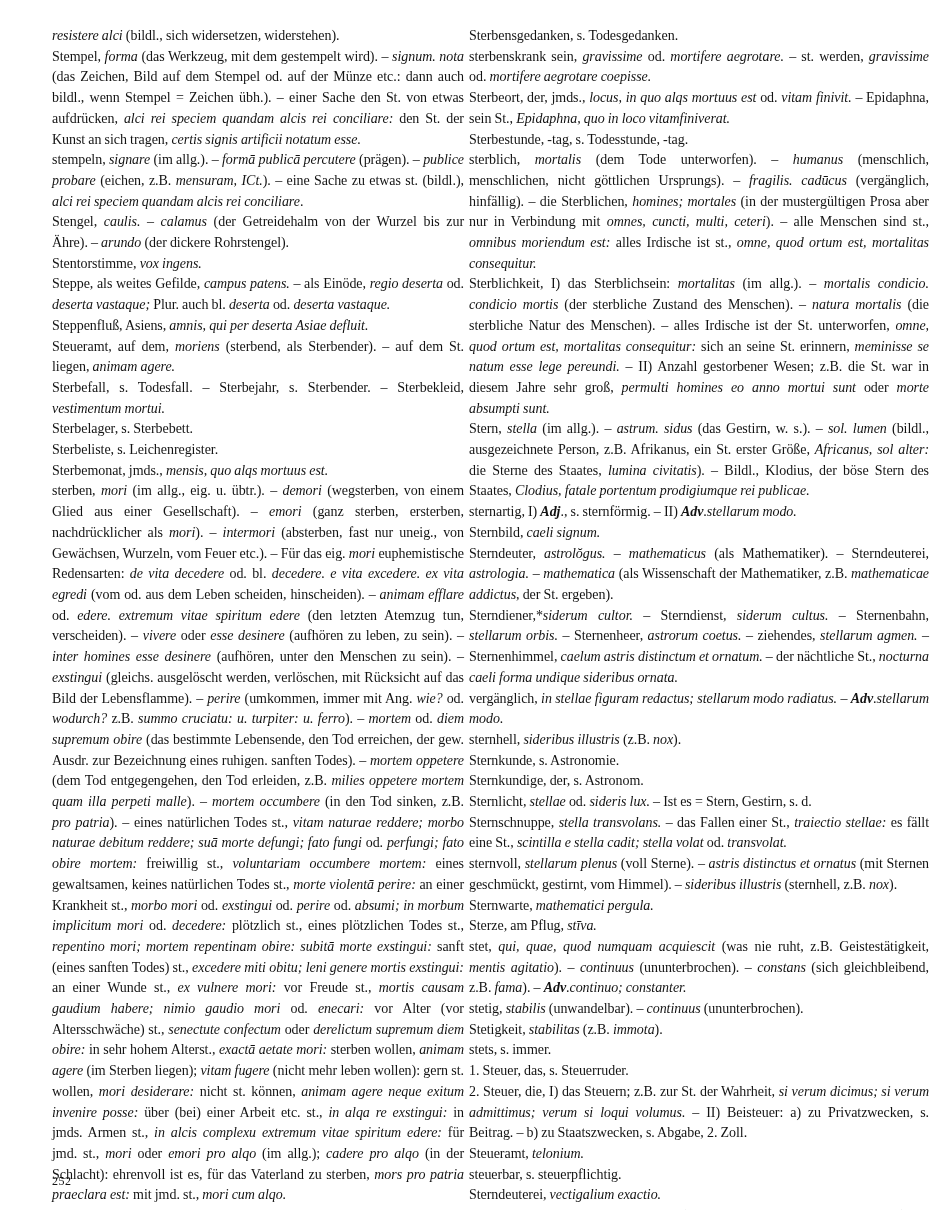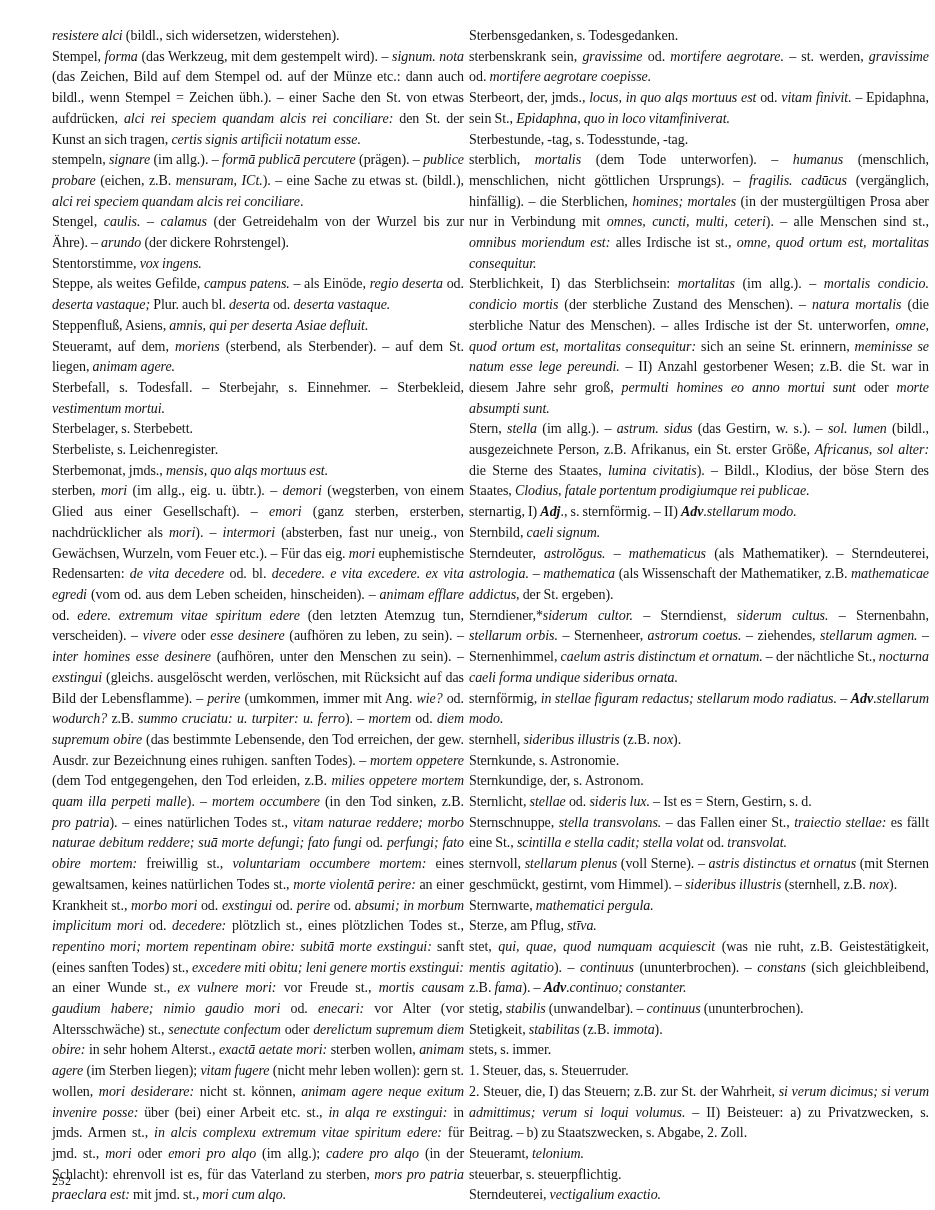--- a/index.html
+++ b/index.html
@@ -41,39 +41,39 @@
 <div class="page">
   <div class="column col-left" id="col-left">
       <p class="entry"><span class="s-i">resistere alci</span><span class="s-r"> (bildl., sich widersetzen, widerstehen).</span></p>
       <p class="entry"><span class="s-b">Stempel</span><span class="s-r">, </span><span class="s-i">forma</span><span class="s-r"> (das Werkzeug, mit dem gestempelt wird). – </span><span class="s-i">signum. nota</span><span class="s-r"> (das Zeichen, Bild auf dem Stempel od. auf der Münze etc.: dann auch bildl., wenn Stempel = Zeichen übh.). – einer Sache den St. von etwas aufdrücken, </span><span class="s-i">alci rei speciem quandam alcis rei conciliare:</span><span class="s-r"> den St. der Kunst an sich tragen, </span><span class="s-i">certis signis artificii notatum esse.</span></p>
       <p class="entry"><span class="s-b">stempeln</span><span class="s-r">, </span><span class="s-i">signare</span><span class="s-r"> (im allg.). – </span><span class="s-i">formā publicā percutere</span><span class="s-r"> (prägen). – </span><span class="s-i">publice probare</span><span class="s-r"> (eichen, z.B. </span><span class="s-i">mensuram, ICt.</span><span class="s-r">). – eine Sache zu etwas st. (bildl.), </span><span class="s-i">alci rei speciem quandam alcis rei conciliare</span><span class="s-r">.</span></p>
       <p class="entry"><span class="s-b">Stengel</span><span class="s-r">, </span><span class="s-i">caulis. – calamus</span><span class="s-r"> (der Getreidehalm von der Wurzel bis zur Ähre). – </span><span class="s-i">arundo</span><span class="s-r"> (der dickere Rohrstengel).</span></p>
       <p class="entry"><span class="s-b">Stentorstimme</span><span class="s-r">, </span><span class="s-i">vox ingens.</span></p>
       <p class="entry"><span class="s-b">Steppe</span><span class="s-r">, als weites Gefilde, </span><span class="s-i">campus patens.</span><span class="s-r"> – als Einöde, </span><span class="s-i">regio deserta</span><span class="s-r"> od. </span><span class="s-i">deserta vastaque;</span><span class="s-r"> Plur. auch bl. </span><span class="s-i">deserta</span><span class="s-r"> od. </span><span class="s-i">deserta vastaque.</span></p>
       <p class="entry"><span class="s-b">Steppenfluß</span><span class="s-r">, Asiens, </span><span class="s-i">amnis, qui per deserta Asiae defluit.</span></p>
       <p class="entry"><span class="s-b">Steueramt</span><span class="s-r">, auf dem, </span><span class="s-i">moriens</span><span class="s-r"> (sterbend, als Sterbender). – auf dem St. liegen, </span><span class="s-i">animam agere.</span></p>
-      <p class="entry"><span class="s-b">Sterbefall</span><span class="s-r">, s. Todesfall. – </span><span class="s-b">Sterbejahr</span><span class="s-r">, s. Einnehmer. – </span><span class="s-b">Sterbekleid</span><span class="s-r">, </span><span class="s-i">vestimentum mortui.</span></p>
+      <p class="entry"><span class="s-b">Sterbefall</span><span class="s-r">, s. Todesfall. – </span><span class="s-b">Sterbejahr</span><span class="s-r">, s. Sterbender. – </span><span class="s-b">Sterbekleid</span><span class="s-r">, </span><span class="s-i">vestimentum mortui.</span></p>
       <p class="entry"><span class="s-b">Sterbelager</span><span class="s-r">, s. Sterbebett.</span></p>
       <p class="entry"><span class="s-b">Sterbeliste</span><span class="s-r">, s. Leichenregister.</span></p>
       <p class="entry"><span class="s-b">Sterbemonat</span><span class="s-r">, jmds., </span><span class="s-i">mensis, quo alqs mortuus est.</span></p>
       <p class="entry"><span class="s-b">sterben</span><span class="s-r">, </span><span class="s-i">mori</span><span class="s-r"> (im allg., eig. u. übtr.). – </span><span class="s-i">demori</span><span class="s-r"> (wegsterben, von einem Glied aus einer Gesellschaft). – </span><span class="s-i">emori</span><span class="s-r"> (ganz sterben, ersterben, nachdrücklicher als </span><span class="s-i">mori</span><span class="s-r">). – </span><span class="s-i">intermori</span><span class="s-r"> (absterben, fast nur uneig., von Gewächsen, Wurzeln, vom Feuer etc.). – Für das eig. </span><span class="s-i">mori</span><span class="s-r"> euphemistische Redensarten: </span><span class="s-i">de vita decedere</span><span class="s-r"> od. bl. </span><span class="s-i">decedere. e vita excedere. ex vita egredi</span><span class="s-r"> (vom od. aus dem Leben scheiden, hinscheiden). – </span><span class="s-i">animam efflare</span><span class="s-r"> od. </span><span class="s-i">edere. extremum vitae spiritum edere</span><span class="s-r"> (den letzten Atemzug tun, verscheiden). – </span><span class="s-i">vivere</span><span class="s-r"> oder </span><span class="s-i">esse desinere</span><span class="s-r"> (aufhören zu leben, zu sein). – </span><span class="s-i">inter homines esse desinere</span><span class="s-r"> (aufhören, unter den Menschen zu sein). – </span><span class="s-i">exstingui</span><span class="s-r"> (gleichs. ausgelöscht werden, verlöschen, mit Rücksicht auf das Bild der Lebensflamme). – </span><span class="s-i">perire</span><span class="s-r"> (umkommen, immer mit Ang. </span><span class="s-i">wie?</span><span class="s-r"> od. </span><span class="s-i">wodurch?</span><span class="s-r"> z.B. </span><span class="s-i">summo cruciatu: u. turpiter: u. ferro</span><span class="s-r">). – </span><span class="s-i">mortem</span><span class="s-r"> od. </span><span class="s-i">diem supremum obire</span><span class="s-r"> (das bestimmte Lebensende, den Tod erreichen, der gew. Ausdr. zur Bezeichnung eines ruhigen. sanften Todes). – </span><span class="s-i">mortem oppetere</span><span class="s-r"> (dem Tod entgegengehen, den Tod erleiden, z.B. </span><span class="s-i">milies oppetere mortem quam illa perpeti malle</span><span class="s-r">). – </span><span class="s-i">mortem occumbere</span><span class="s-r"> (in den Tod sinken, z.B. </span><span class="s-i">pro patria</span><span class="s-r">). – eines natürlichen Todes st., </span><span class="s-i">vitam naturae reddere; morbo naturae debitum reddere; suā morte defungi; fato fungi</span><span class="s-r"> od. </span><span class="s-i">perfungi; fato obire mortem:</span><span class="s-r"> freiwillig st., </span><span class="s-i">voluntariam occumbere mortem:</span><span class="s-r"> eines gewaltsamen, keines natürlichen Todes st., </span><span class="s-i">morte violentā perire:</span><span class="s-r"> an einer Krankheit st., </span><span class="s-i">morbo mori</span><span class="s-r"> od. </span><span class="s-i">exstingui</span><span class="s-r"> od. </span><span class="s-i">perire</span><span class="s-r"> od. </span><span class="s-i">absumi; in morbum implicitum mori</span><span class="s-r"> od. </span><span class="s-i">decedere:</span><span class="s-r"> plötzlich st., eines plötzlichen Todes st., </span><span class="s-i">repentino mori; mortem repentinam obire: subitā morte exstingui:</span><span class="s-r"> sanft (eines sanften Todes) st., </span><span class="s-i">excedere miti obitu; leni genere mortis exstingui:</span><span class="s-r"> an einer Wunde st., </span><span class="s-i">ex vulnere mori:</span><span class="s-r"> vor Freude st., </span><span class="s-i">mortis causam gaudium habere; nimio gaudio mori</span><span class="s-r"> od. </span><span class="s-i">enecari:</span><span class="s-r"> vor Alter (vor Altersschwäche) st., </span><span class="s-i">senectute confectum</span><span class="s-r"> oder </span><span class="s-i">derelictum supremum diem obire:</span><span class="s-r"> in sehr hohem Alterst., </span><span class="s-i">exactā aetate mori:</span><span class="s-r"> sterben wollen, </span><span class="s-i">animam agere</span><span class="s-r"> (im Sterben liegen); </span><span class="s-i">vitam fugere</span><span class="s-r"> (nicht mehr leben wollen): gern st. wollen, </span><span class="s-i">mori desiderare:</span><span class="s-r"> nicht st. können, </span><span class="s-i">animam agere neque exitum invenire posse:</span><span class="s-r"> über (bei) einer Arbeit etc. st., </span><span class="s-i">in alqa re exstingui:</span><span class="s-r"> in jmds. Armen st., </span><span class="s-i">in alcis complexu extremum vitae spiritum edere:</span><span class="s-r"> für jmd. st., </span><span class="s-i">mori</span><span class="s-r"> oder </span><span class="s-i">emori pro alqo</span><span class="s-r"> (im allg.); </span><span class="s-i">cadere pro alqo</span><span class="s-r"> (in der Schlacht): ehrenvoll ist es, für das Vaterland zu sterben, </span><span class="s-i">mors pro patria praeclara est:</span><span class="s-r"> mit jmd. st., </span><span class="s-i">mori cum alqo.</span></p>
     </div>
   <div class="column col-right" id="col-right">
       <p class="entry"><span class="s-b">Sterbensgedanken</span><span class="s-r">, s. Todesgedanken.</span></p>
       <p class="entry"><span class="s-b">sterbenskrank sein</span><span class="s-r">, </span><span class="s-i">gravissime</span><span class="s-r"> od. </span><span class="s-i">mortifere aegrotare.</span><span class="s-r"> – st. werden, </span><span class="s-i">gravissime</span><span class="s-r"> od. </span><span class="s-i">mortifere aegrotare coepisse.</span></p>
       <p class="entry"><span class="s-b">Sterbeort</span><span class="s-r">, der, jmds., </span><span class="s-i">locus, in quo alqs mortuus est</span><span class="s-r"> od. </span><span class="s-i">vitam finivit.</span><span class="s-r"> – Epidaphna, sein St., </span><span class="s-i">Epidaphna, quo in loco vitamfiniverat.</span></p>
       <p class="entry"><span class="s-b">Sterbestunde, -tag</span><span class="s-r">, s. Todesstunde, -tag.</span></p>
       <p class="entry"><span class="s-b">sterblich</span><span class="s-r">, </span><span class="s-i">mortalis</span><span class="s-r"> (dem Tode unterworfen). – </span><span class="s-i">humanus</span><span class="s-r"> (menschlich, menschlichen, nicht göttlichen Ursprungs). – </span><span class="s-i">fragilis. cadūcus</span><span class="s-r"> (vergänglich, hinfällig). – die Sterblichen, </span><span class="s-i">homines; mortales</span><span class="s-r"> (in der mustergültigen Prosa aber nur in Verbindung mit </span><span class="s-i">omnes, cuncti, multi, ceteri</span><span class="s-r">). – alle Menschen sind st., </span><span class="s-i">omnibus moriendum est:</span><span class="s-r"> alles Irdische ist st., </span><span class="s-i">omne, quod ortum est, mortalitas consequitur.</span></p>
       <p class="entry"><span class="s-b">Sterblichkeit</span><span class="s-r">, I) das Sterblichsein: </span><span class="s-i">mortalitas</span><span class="s-r"> (im allg.). – </span><span class="s-i">mortalis condicio. condicio mortis</span><span class="s-r"> (der sterbliche Zustand des Menschen). – </span><span class="s-i">natura mortalis</span><span class="s-r"> (die sterbliche Natur des Menschen). – alles Irdische ist der St. unterworfen, </span><span class="s-i">omne, quod ortum est, mortalitas consequitur:</span><span class="s-r"> sich an seine St. erinnern, </span><span class="s-i">meminisse se natum esse lege pereundi.</span><span class="s-r"> – II) Anzahl gestorbener Wesen; z.B. die St. war in diesem Jahre sehr groß, </span><span class="s-i">permulti homines eo anno mortui sunt</span><span class="s-r"> oder </span><span class="s-i">morte absumpti sunt.</span></p>
       <p class="entry"><span class="s-b">Stern</span><span class="s-r">, </span><span class="s-i">stella</span><span class="s-r"> (im allg.). – </span><span class="s-i">astrum. sidus</span><span class="s-r"> (das Gestirn, w. s.). – </span><span class="s-i">sol. lumen</span><span class="s-r"> (bildl., ausgezeichnete Person, z.B. Afrikanus, ein St. erster Größe, </span><span class="s-i">Africanus, sol alter:</span><span class="s-r"> die Sterne des Staates, </span><span class="s-i">lumina civitatis</span><span class="s-r">). – Bildl., Klodius, der böse Stern des Staates, </span><span class="s-i">Clodius, fatale portentum prodigiumque rei publicae.</span></p>
       <p class="entry"><span class="s-b">sternartig</span><span class="s-r">, I) </span><span class="s-bi">Adj</span><span class="s-r">., s. sternförmig. – II) </span><span class="s-bi">Adv</span><span class="s-r">.</span><span class="s-i">stellarum modo.</span></p>
       <p class="entry"><span class="s-b">Sternbild</span><span class="s-r">, </span><span class="s-i">caeli signum.</span></p>
       <p class="entry"><span class="s-b">Sterndeuter</span><span class="s-r">, </span><span class="s-i">astrolŏgus.</span><span class="s-r"> – </span><span class="s-i">mathematicus</span><span class="s-r"> (als Mathematiker). – </span><span class="s-b">Sterndeuterei</span><span class="s-r">, </span><span class="s-i">astrologia. – mathematica</span><span class="s-r"> (als Wissenschaft der Mathematiker, z.B. </span><span class="s-i">mathematicae addictus</span><span class="s-r">, der St. ergeben).</span></p>
       <p class="entry"><span class="s-b">Sterndiener,</span><span class="s-r">*</span><span class="s-i">siderum cultor.</span><span class="s-r"> – </span><span class="s-b">Sterndienst</span><span class="s-r">, </span><span class="s-i">siderum cultus.</span><span class="s-r"> – </span><span class="s-b">Sternenbahn</span><span class="s-r">, </span><span class="s-i">stellarum orbis.</span><span class="s-r"> – </span><span class="s-b">Sternenheer</span><span class="s-r">, </span><span class="s-i">astrorum coetus.</span><span class="s-r"> – ziehendes, </span><span class="s-i">stellarum agmen.</span><span class="s-r"> – </span><span class="s-b">Sternenhimmel</span><span class="s-r">, </span><span class="s-i">caelum astris distinctum et ornatum.</span><span class="s-r"> – der nächtliche St., </span><span class="s-i">nocturna caeli forma undique sideribus ornata.</span></p>
-      <p class="entry"><span class="s-b">sternförmig</span><span class="s-r">, </span><span class="s-i">in stellae figuram redactus; stellarum modo radiatus.</span><span class="s-r"> – </span><span class="s-bi">Adv</span><span class="s-r">.</span><span class="s-i">stellarum modo.</span></p>
+      <p class="entry"><span class="s-b">vergänglich</span><span class="s-r">, </span><span class="s-i">in stellae figuram redactus; stellarum modo radiatus.</span><span class="s-r"> – </span><span class="s-bi">Adv</span><span class="s-r">.</span><span class="s-i">stellarum modo.</span></p>
       <p class="entry"><span class="s-b">sternhell</span><span class="s-r">, </span><span class="s-i">sideribus illustris</span><span class="s-r"> (z.B. </span><span class="s-i">nox</span><span class="s-r">).</span></p>
       <p class="entry"><span class="s-b">Sternkunde</span><span class="s-r">, s. Astronomie.</span></p>
       <p class="entry"><span class="s-b">Sternkundige</span><span class="s-r">, der, s. Astronom.</span></p>
       <p class="entry"><span class="s-b">Sternlicht</span><span class="s-r">, </span><span class="s-i">stellae</span><span class="s-r"> od. </span><span class="s-i">sideris lux.</span><span class="s-r"> – Ist es = Stern, Gestirn, s. d.</span></p>
       <p class="entry"><span class="s-b">Sternschnuppe</span><span class="s-r">, </span><span class="s-i">stella transvolans.</span><span class="s-r"> – das Fallen einer St., </span><span class="s-i">traiectio stellae:</span><span class="s-r"> es fällt eine St., </span><span class="s-i">scintilla e stella cadit; stella volat</span><span class="s-r"> od. </span><span class="s-i">transvolat.</span></p>
       <p class="entry"><span class="s-b">sternvoll</span><span class="s-r">, </span><span class="s-i">stellarum plenus</span><span class="s-r"> (voll Sterne). – </span><span class="s-i">astris distinctus et ornatus</span><span class="s-r"> (mit Sternen geschmückt, gestirnt, vom Himmel). – </span><span class="s-i">sideribus illustris</span><span class="s-r"> (sternhell, z.B. </span><span class="s-i">nox</span><span class="s-r">).</span></p>
       <p class="entry"><span class="s-b">Sternwarte</span><span class="s-r">, </span><span class="s-i">mathematici pergula.</span></p>
       <p class="entry"><span class="s-b">Sterze</span><span class="s-r">, am Pflug, </span><span class="s-i">stīva.</span></p>
       <p class="entry"><span class="s-b">stet</span><span class="s-r">, </span><span class="s-i">qui, quae, quod numquam acquiescit</span><span class="s-r"> (was nie ruht, z.B. Geistestätigkeit, </span><span class="s-i">mentis agitatio</span><span class="s-r">). – </span><span class="s-i">continuus</span><span class="s-r"> (ununterbrochen). – </span><span class="s-i">constans</span><span class="s-r"> (sich gleichbleibend, z.B. </span><span class="s-i">fama</span><span class="s-r">). – </span><span class="s-bi">Adv</span><span class="s-r">.</span><span class="s-i">continuo; constanter.</span></p>
       <p class="entry"><span class="s-b">stetig</span><span class="s-r">, </span><span class="s-i">stabilis</span><span class="s-r"> (unwandelbar). – </span><span class="s-i">continuus</span><span class="s-r"> (ununterbrochen).</span></p>

